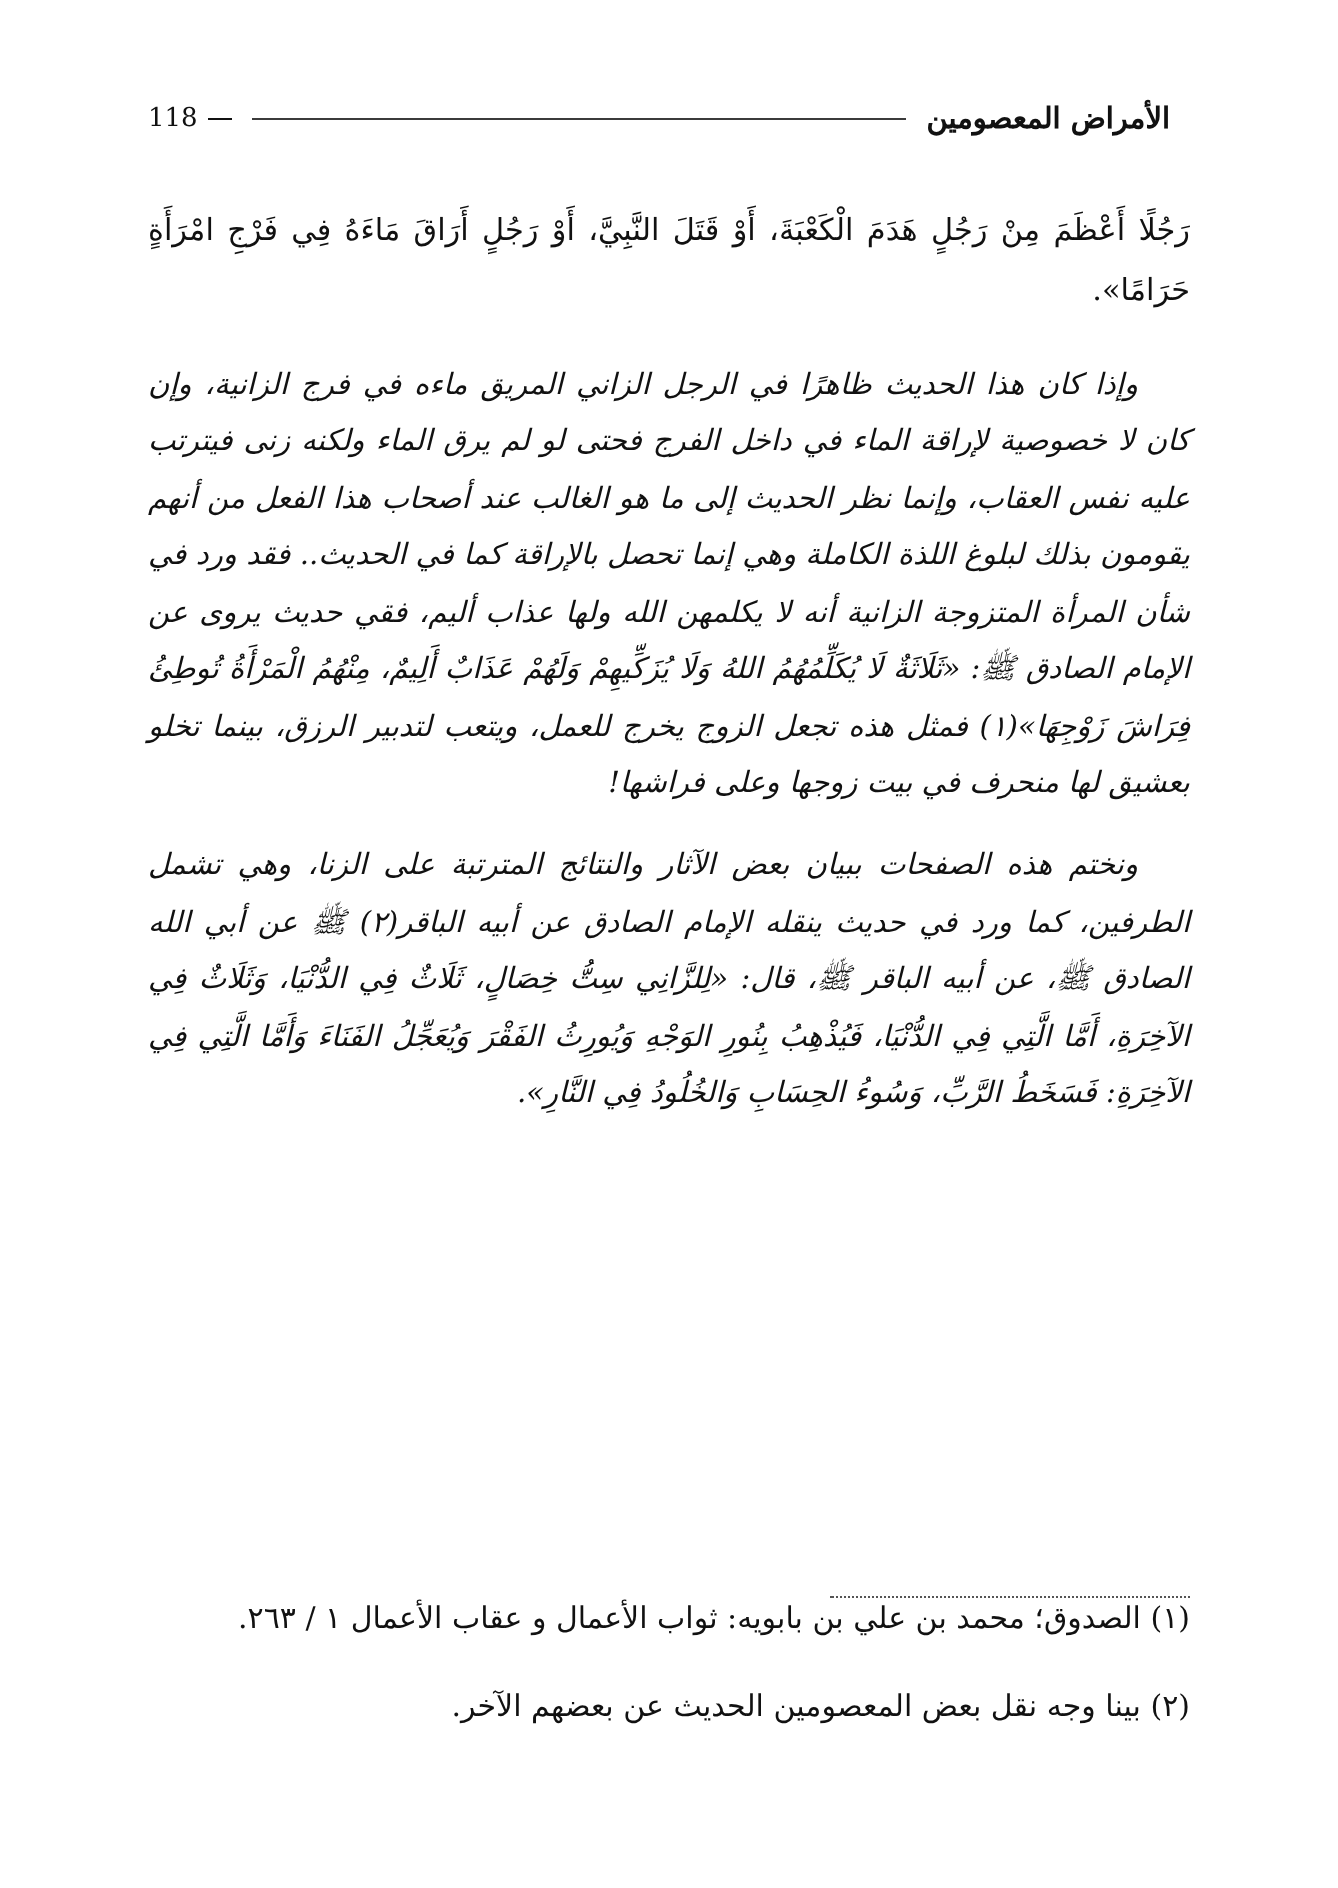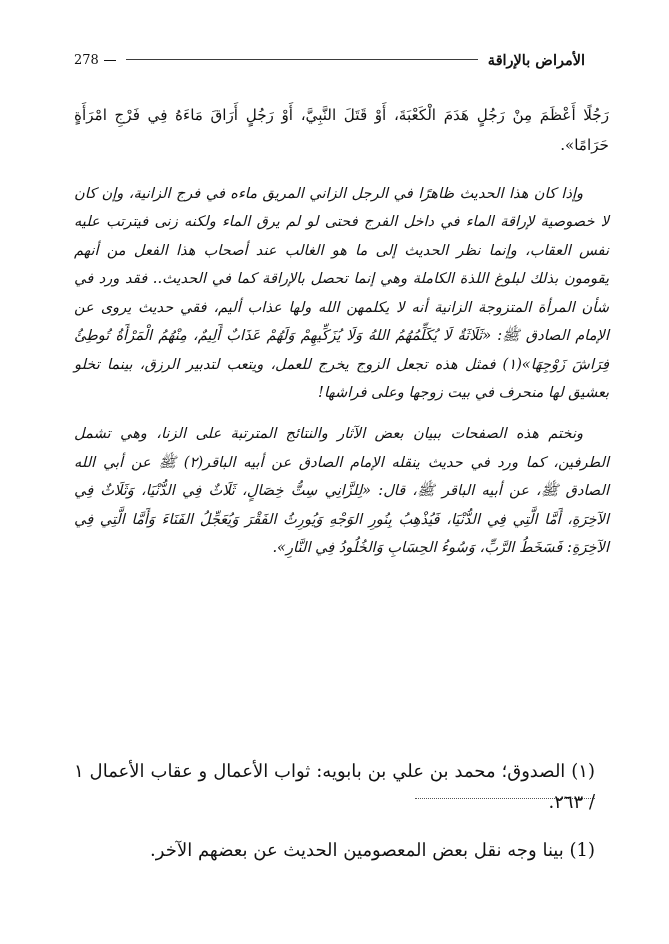--- a/index.html
+++ b/index.html
@@ -72,21 +72,21 @@
     align-items: center;
     width: 100%;
     direction: rtl;
   }
 
   
   .content {
     position: absolute;
     top: 100px;
     left: 74px;
-    right: 60px;
+    right: 74px;
     direction: rtl;
     text-align: justify;
     text-justify: inter-word;
   }
 
   p.para {
     margin: 0 0 13px 0;
     font-size: 14.6px;
     line-height: 1.95;
     text-align: justify;
@@ -118,48 +118,48 @@
     position: absolute;
     bottom: 68px;
     left: 74px;
     right: 74px;
     direction: rtl;
     text-align: justify;
   }
 
   .footnotes p {
     margin: 18px 0 10px 0;
-    font-size: 18px;
+    font-size: 15px;
     line-height: 1.7;
     text-align: justify;
   }
 
   .fn-2 {
     text-align: left;
   }
 </style>
 </head>
 <body>
 
 <div class="page">
 
   <div class="header">
     <div class="header-row">
-      <span class="header-title">الأمراض بالإراقة</span>
+      <span class="header-title">الأمراض المعصومين</span>
       <span class="rule-left"></span>
-      <span class="header-page-num"><span class="dash"></span><span>278</span></span>
+      <span class="header-page-num"><span class="dash"></span><span>118</span></span>
     </div>
   </div>
 
   <div class="content">
     <p class="quoted-verse">رَجُلًا أَعْظَمَ مِنْ رَجُلٍ هَدَمَ الْكَعْبَةَ، أَوْ قَتَلَ النَّبِيَّ، أَوْ رَجُلٍ أَرَاقَ مَاءَهُ فِي فَرْجِ امْرَأَةٍ حَرَامًا».</p>
     <p class="para indent">وإذا كان هذا الحديث ظاهرًا في الرجل الزاني المريق ماءه في فرج الزانية، وإن كان لا خصوصية لإراقة الماء في داخل الفرج فحتى لو لم يرق الماء ولكنه زنى فيترتب عليه نفس العقاب، وإنما نظر الحديث إلى ما هو الغالب عند أصحاب هذا الفعل من أنهم يقومون بذلك لبلوغ اللذة الكاملة وهي إنما تحصل بالإراقة كما في الحديث.. فقد ورد في شأن المرأة المتزوجة الزانية أنه لا يكلمهن الله ولها عذاب أليم، فقي حديث يروى عن الإمام الصادق ﷺ: «ثَلَاثَةٌ لَا يُكَلِّمُهُمُ اللهُ وَلَا يُزَكِّيهِمْ وَلَهُمْ عَذَابٌ أَلِيمٌ، مِنْهُمُ الْمَرْأَةُ تُوطِئُ فِرَاشَ زَوْجِهَا»(١) فمثل هذه تجعل الزوج يخرج للعمل، ويتعب لتدبير الرزق، بينما تخلو بعشيق لها منحرف في بيت زوجها وعلى فراشها!</p>
     <p class="para indent">ونختم هذه الصفحات ببيان بعض الآثار والنتائج المترتبة على الزنا، وهي تشمل الطرفين، كما ورد في حديث ينقله الإمام الصادق عن أبيه الباقر(٢) ﷺ عن أبي الله الصادق ﷺ، عن أبيه الباقر ﷺ، قال: «لِلزَّانِي سِتُّ خِصَالٍ، ثَلَاثٌ فِي الدُّنْيَا، وَثَلَاثٌ فِي الآخِرَةِ، أَمَّا الَّتِي فِي الدُّنْيَا، فَيُذْهِبُ بِنُورِ الوَجْهِ وَيُورِثُ الفَقْرَ وَيُعَجِّلُ الفَنَاءَ وَأَمَّا الَّتِي فِي الآخِرَةِ: فَسَخَطُ الرَّبِّ، وَسُوءُ الحِسَابِ وَالخُلُودُ فِي النَّارِ».</p>
   </div>
 
   <div class="footnote-rule"></div>
 
   <div class="footnotes">
     <p>(١) الصدوق؛ محمد بن علي بن بابويه: ثواب الأعمال و عقاب الأعمال ١ / ٢٦٣.</p>
-    <p class="fn-2">(1) بينا وجه نقل بعض المعصومين الحديث عن بعضهم الآخر.</p>
+    <p class="fn-2">(٢) بينا وجه نقل بعض المعصومين الحديث عن بعضهم الآخر.</p>
   </div>
 
 </div>
 
 </body></html>

